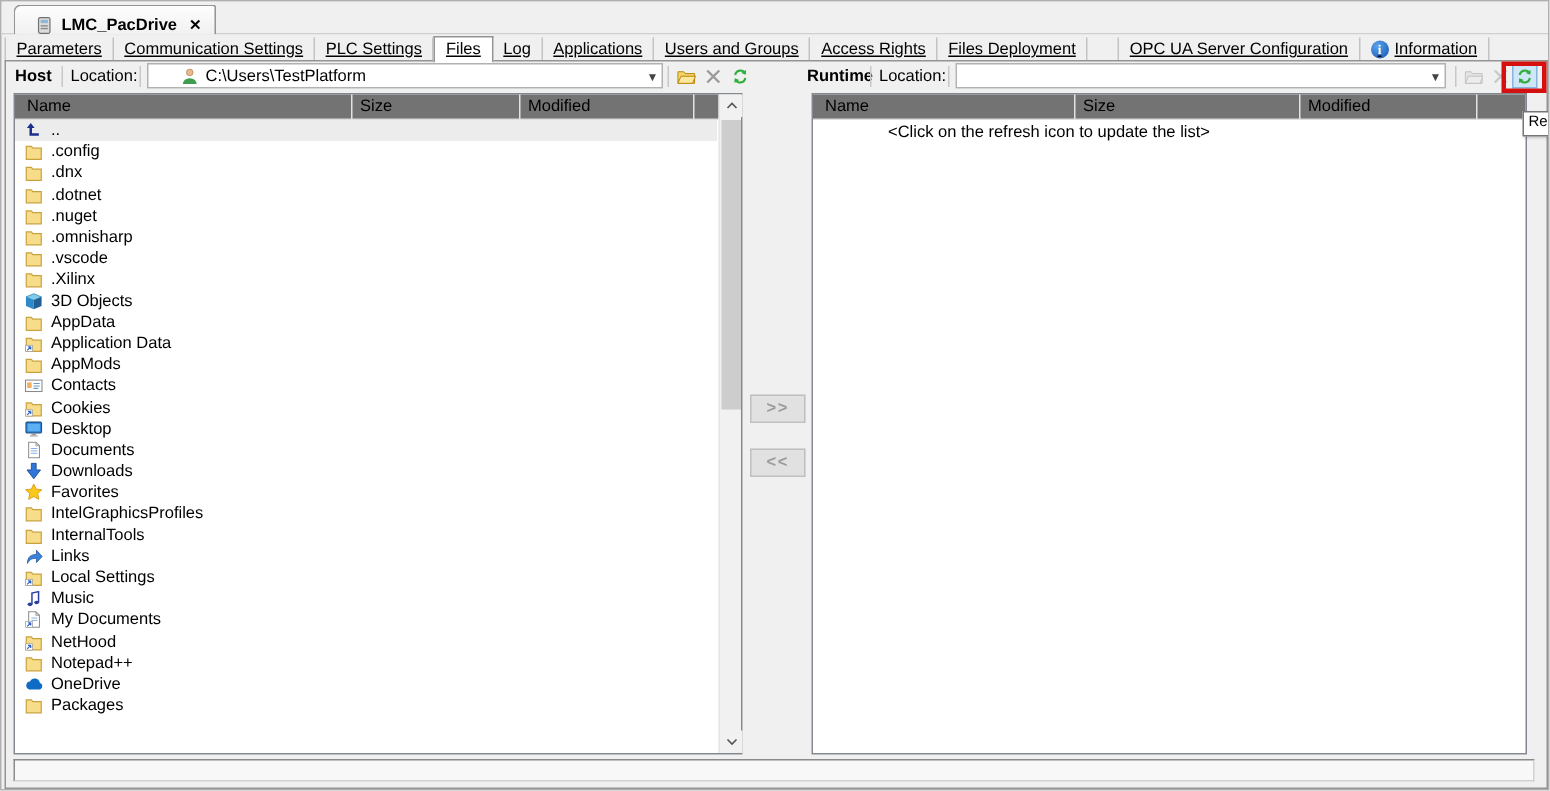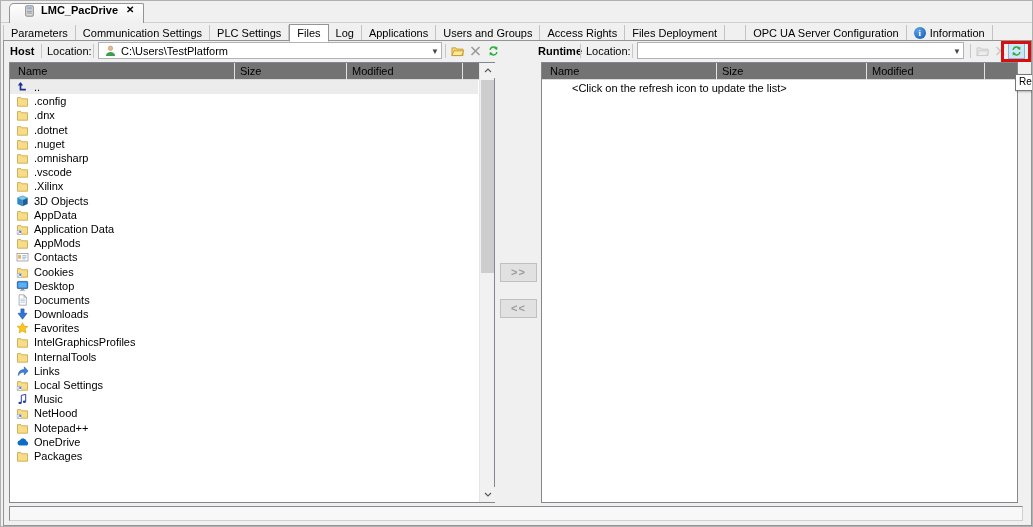--- a/index.html
+++ b/index.html
@@ -5,66 +5,66 @@
   * { box-sizing: border-box; margin: 0; padding: 0; }
   html,body { background:#ddd; }
   .stage{
     position:relative; width:1033px; height:527px; overflow:hidden;
     background:#f0f0f0; border:1px solid #b0b0b0;
     font-family:"Liberation Sans", sans-serif; font-size:11px; color:#000;
   }
   
   .docbar{ position:absolute; left:0; top:0; width:100%; height:22px; background:#f0f0f0; border-bottom:1px solid #cfcfcf; }
   .doctab{
-    position:absolute; left:8px; top:2px; height:20px; display:flex; align-items:flex-start; gap:5px;
+    position:absolute; left:8px; top:2px; height:20px; display:flex; align-items:flex-end; gap:5px;
     padding:0 9px 0 12px; background:linear-gradient(#fefefe,#f0f0f0);
     border:1px solid #949494; border-bottom:none; border-radius:5px 2px 0 0; font-weight:bold;
   }
   .doctab .close{ font-size:10px; font-weight:bold; margin-left:3px; cursor:default; }
   
-  .tabs{ position:absolute; left:2px; top:22px; width:1029px; height:18px; display:flex; align-items:flex-end; background:#f0f0f0; }
+  .tabs{ position:absolute; left:2px; top:22px; width:1029px; height:18px; display:flex; align-items:flex-end; background:#f0f0f0;text-decoration:underline; }
   .tab{
     height:16px; margin-top:2px; padding:0 7px; display:flex; align-items:center; gap:4px;
     border-right:1px solid #c3c3c3; white-space:nowrap; cursor:default;
   }
   .tab:first-child{ border-left:1px solid #c3c3c3; }
   .tab.active{
     height:18px; margin-top:0; background:#fff; border:1px solid #949494; border-bottom:1px solid #fff;
     position:relative; z-index:3; margin-bottom:-1px;
   }
   .tab.gap{ margin-left:20px; border-left:1px solid #c3c3c3; }
   .info-ico{ width:12px; height:12px; border-radius:50%; background:radial-gradient(circle at 35% 30%, #5aa2e8, #1255b4);
     color:#fff; font-weight:bold; font-size:9px; display:inline-flex; align-items:center; justify-content:center; font-family:"Liberation Serif",serif; }
   
   .panel{ position:absolute; left:2px; top:39px; width:1029px; height:486px; background:#f0f0f0; border:1px solid #949494; }
   
   .tb-label{ position:absolute; top:4px; font-weight:bold; }
   .tb-text{ position:absolute; top:4px;text-align:right; }
   .vsep{ position:absolute; top:3px; width:1px; height:14px; background:#c8c8c8; }
   .combo{
     position:absolute; top:1px; height:17px; background:#fff; border:1px solid #b2b2b2;
-    display:flex; align-items:center; gap:4px; padding:0 14px 0 4px;
+    display:flex; align-items:center; gap:4px; padding:0 14px 0 20px;
   }
   .combo .arrow{ position:absolute; right:2px; top:4px; font-size:8px; color:#444; }
   .ico{ display:inline-flex; width:14px; height:13px; align-items:center; justify-content:center; flex:0 0 auto; }
   .ico svg{ width:13px; height:12px; }
   .tbtn{ position:absolute; top:2px; width:17px; height:16px; display:flex; align-items:center; justify-content:center; }
   .tbtn.disabled svg{ filter:grayscale(1) opacity(.45); }
   .tbtn.hl{ background:#cfe5f8; border:1px solid #84b6de; }
   .redbox{ position:absolute; left:997px; top:0px; width:30px; height:21px; border:3px solid #d60f0f; z-index:6; }
   
   .pane{ position:absolute; top:21px; height:441px; background:#fff; border:1px solid #828790; }
   .pane.left{ left:5px; width:486px; }
   .pane.right{ left:537px; width:477px; }
   .phead{ position:absolute; left:0; top:0; right:0; height:17px; background:#737373; border-bottom:1px solid #dcdcdc; }
   .phead .col{ position:absolute; top:2px; }
   .colsep{ position:absolute; top:0; width:1px; height:17px; background:#e3e3e3; }
   .rows{ position:absolute; left:0; top:17px; bottom:1px; overflow:hidden; }
   .pane.left .rows{ right:16px; }
-  .pane.right .rows{ right:1px; }
+  .pane.right .rows{ right:1px;padding-left:20px; }
   .row{ height:14.2px; display:flex; align-items:center; gap:5px; padding-left:5px; white-space:nowrap; cursor:default; }
   .row.sel{ background:#ececec; }
   .msg{ padding:2px 0 0 30px; }
   
   .vscroll{ position:absolute; right:0; top:0; bottom:0; width:15px; background:#f1f1f1; border-left:1px solid #e6e6e6; }
   .sbtn{ position:absolute; left:0; width:15px; height:15px; background:#f1f1f1; display:flex; align-items:center; justify-content:center; }
   .sbtn.up{ top:0; } .sbtn.down{ bottom:0; }
   .thumb{ position:absolute; left:1px; top:17px; width:13px; height:193px; background:#cdcdcd; }
   
   .xfer{
@@ -422,20 +422,32 @@
                 <path d="M4.8 9.8 V2.4 L9.2 1.4 V8.6" fill="none" stroke="#2b3f9e" stroke-width="1"></path>
                 <ellipse cx="3.5" cy="9.9" rx="1.6" ry="1.2" fill="#2b3f9e"></ellipse>
                 <ellipse cx="7.9" cy="8.7" rx="1.6" ry="1.2" fill="#2b3f9e"></ellipse>
               </svg>
             </span>
             <span>Music</span>
           </div>
           <div class="row">
             <span class="ico">
               <svg viewBox="0 0 12 12">
+                <path d="M2.6 0.8 h4.8 l2.4 2.4 V11.2 H2.6z" fill="#fff" stroke="#8f8f8f" stroke-width="0.7"></path>
+                <path d="M7.4 0.8 l2.4 2.4 h-2.4z" fill="#d8d8d8" stroke="#8f8f8f" stroke-width="0.5"></path>
+                <path d="M4.5 5 h3.9 M4.5 6.6 h3.9" stroke="#7aa7d8" stroke-width="0.6"></path>
+                <rect x="0.6" y="7.2" width="4.6" height="4.2" fill="#fff" stroke="#9a9a9a" stroke-width="0.5"></rect>
+                <path d="M1.6 10.6 L4 8.2 M4 8.2 h-1.8 M4 8.2 v1.8" stroke="#2f63c9" stroke-width="0.8" fill="none"></path>
+              </svg>
+            </span>
+            <span>My Documents</span>
+          </div>
+          <div class="row">
+            <span class="ico">
+              <svg viewBox="0 0 12 12">
                 <path d="M1 2.6 h3.4 l1 1.2 H11 v7.4 H1z" fill="#f7dd8a" stroke="#c9a23d" stroke-width="0.8"></path>
                 <rect x="0.6" y="7.2" width="4.6" height="4.2" fill="#fff" stroke="#9a9a9a" stroke-width="0.5"></rect>
                 <path d="M1.6 10.6 L4 8.2 M4 8.2 h-1.8 M4 8.2 v1.8" stroke="#2f63c9" stroke-width="0.8" fill="none"></path>
               </svg>
             </span>
             <span>NetHood</span>
           </div>
           <div class="row">
             <span class="ico">
               <svg viewBox="0 0 12 12">

